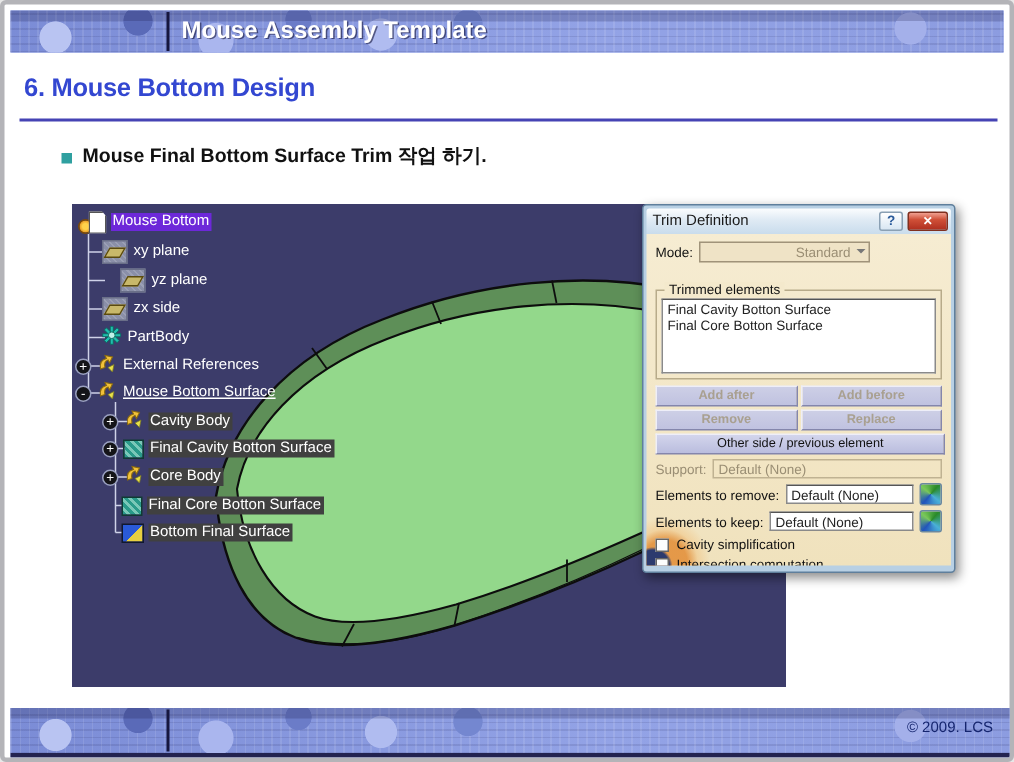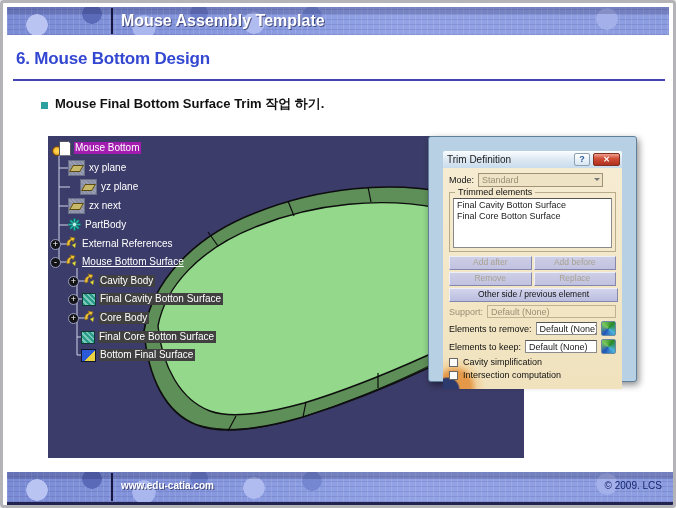--- a/index.html
+++ b/index.html
@@ -37,21 +37,21 @@
 
   
   .viewport{position:absolute;left:45px;top:133px;width:476px;height:322px;background:#3c3c6a;overflow:hidden;}
   .shape{position:absolute;left:0;top:0;z-index:1;}
 
   
   .treelines{position:absolute;left:0;top:0;z-index:2;}
   .trow{position:absolute;height:14px;display:flex;align-items:center;gap:3px;color:#fff;
         font-size:10px;white-space:nowrap;z-index:3;}
   .tlabel{padding:0 2px 1px 1px;}
-  .hl-root{background:#a21caf;}
+  .hl-root{background:#6d28d9;}
   .hl{background:#404040;}
   .u{text-decoration:underline;}
   .exp{width:11px;height:11px;border-radius:50%;background:#141418;border:1px solid #9aa0c0;
        color:#fff;font-size:9px;line-height:9px;text-align:center;box-sizing:border-box;flex:0 0 auto;}
   .ic{flex:0 0 auto;display:inline-block;}
   .ic-root{width:19px;height:15px;position:relative;}
   .ic-root .sheet{position:absolute;left:7px;top:0;width:10px;height:13px;background:#fff;border:1px solid #555;
        clip-path:polygon(0 0,72% 0,100% 26%,100% 100%,0 100%);}
   .ic-root .gear{position:absolute;left:0;top:5px;width:8px;height:8px;border-radius:50%;
        background:radial-gradient(#ffd24a 35%,#e08a18 80%);border:1px solid #7a4a08;}
@@ -59,49 +59,49 @@
        background-image:repeating-linear-gradient(45deg,rgba(255,255,255,.15) 0 1px,rgba(0,0,0,0) 1px 3px);}
   .ic-plane i{position:absolute;left:2px;top:4px;width:9px;height:5px;background:#c8b86a;border:1px solid #5a4a10;
        transform:skewX(-30deg);}
   .ic-surf{width:12px;height:11px;border:1px solid #103a34;
        background:repeating-linear-gradient(45deg,#2a9a8a 0 2px,#7ac8b8 2px 4px);}
   .ic-surf-b{width:13px;height:11px;border:1px solid #101830;
        background:linear-gradient(135deg,#2a5ad8 55%,#e8d040 55%);}
 
   
   .dialog{position:absolute;left:425px;top:133px;width:209px;height:246px;z-index:5;
-          background:#b8d0e4;border:1px solid #5f7f9c;border-radius:3px;padding:14px;box-sizing:border-box;
+          background:#b8d0e4;border:1px solid #5f7f9c;border-radius:3px;padding:2px;box-sizing:border-box;
           box-shadow:2px 3px 7px rgba(0,0,0,.45);font-size:9px;color:#111;}
   .dlg-titlebar{height:17px;display:flex;align-items:center;padding:0 2px 0 4px;border-radius:2px 2px 0 0;
           background:linear-gradient(#fbfdfe,#dfeaf4 45%,#c9dcec);}
   .dlg-title{flex:1;font-size:10px;color:#1a1a1a;}
   .btn-help{width:16px;height:13px;border:1px solid #8aa0b4;border-radius:2px;background:linear-gradient(#fff,#d8e6f2);
           color:#2a5a9a;font-weight:bold;font-size:9px;line-height:11px;text-align:center;box-sizing:border-box;}
   .btn-close{width:27px;height:13px;margin-left:3px;border:1px solid #803020;border-radius:2px;
           background:linear-gradient(#f0a090,#d05038 40%,#b03020);color:#fff;font-weight:bold;font-size:8px;
           line-height:11px;text-align:center;box-sizing:border-box;}
   .dlg-body{position:relative;height:221px;box-sizing:border-box;padding:4px 6px 3px;overflow:hidden;
           background:linear-gradient(180deg,#f6ecd2,#f0e2bd);}
   .dlg-body::before{content:"";position:absolute;left:-8px;bottom:-8px;width:56px;height:46px;pointer-events:none;
           background:
            radial-gradient(circle at 22% 84%, #2c3a6e 0 11px, rgba(44,58,110,0) 13px),
            radial-gradient(circle at 36% 78%, rgba(226,140,52,.85) 0 15px, rgba(240,190,120,.45) 22px, rgba(240,220,170,0) 30px);}
   .row{display:flex;align-items:center;gap:4px;position:relative;z-index:1;}
   .row-mode{margin:1px 0 5px;}
-  .select{width:125px;height:14px;background:#efe3c6;border:1px solid #a0937a;color:#9a8e74;
-          padding:1px 12px 0 3px;box-sizing:border-box;position:relative;}
+  .select{width:114px;height:14px;background:#efe3c6;border:1px solid #a0937a;color:#9a8e74;
+          padding:1px 12px 0 3px;box-sizing:border-box;position:relative;text-align:right;}
   .select::after{content:"";position:absolute;right:2px;top:4px;border:3px solid rgba(0,0,0,0);border-top-color:#777;}
-  .groupbox{position:relative;border:1px solid #b8ab8a;margin:5px 0 4px;padding:5px 3px 3px;}
+  .groupbox{position:relative;border:1px solid #b8ab8a;margin:18px 0 4px;padding:5px 3px 3px;}
   .group-label{position:absolute;top:-6px;left:5px;background:#f4e9cc;padding:0 3px;}
   .listbox{background:#fff;border:1px solid #8a8a8a;border-top-color:#555;height:46px;padding:1px 3px;
            line-height:11px;color:#222;overflow:hidden;}
   .btn{background:linear-gradient(#d3d5ec,#babdde);border-style:solid;border-width:1px;
        border-color:#eeeef8 #8486ac #8486ac #eeeef8;color:#111;text-align:center;font-size:8.5px;
        line-height:11px;height:12px;box-sizing:content-box;}
-  .btn.disabled{color:#a9a090;background:linear-gradient(#cdcfe6,#c0c2e0);}
+  .btn.disabled{color:#a9a090;background:linear-gradient(#cdcfe6,#c0c2e0);font-weight:bold;}
   .btn-grid{display:grid;grid-template-columns:1fr 1fr;gap:2px;margin:2px 0;}
   .btn-wide{display:block;width:100%;margin:2px 0;}
   .lbl-dis{color:#9a8e74;}
   .field{flex:1;height:13px;background:#fff;border:1px solid #8a8a8a;border-top-color:#555;
          padding:1px 3px 0;box-sizing:border-box;color:#222;overflow:hidden;white-space:nowrap;}
   .field.dis{background:rgba(0,0,0,0);border:1px solid #bfb292;color:#9a8e74;}
   .sel-icon{width:13px;height:13px;border:1px solid #6a88a0;border-radius:2px;flex:0 0 auto;
          background:conic-gradient(from 40deg,#2a8a2a,#4ab0d8,#2255bb,#7ac85a,#2a8a2a);}
   .row-f{margin:3px 0;}
   .chk-row{margin:3px 0;gap:5px;}
@@ -173,21 +173,21 @@
     <div class="trow" style="top:44px;left:32px">
       <span class="ic ic-plane">
           <i></i>
         </span>
       <span class="tlabel">yz plane</span>
     </div>
     <div class="trow" style="top:63px;left:20px">
       <span class="ic ic-plane">
           <i></i>
         </span>
-      <span class="tlabel">zx next</span>
+      <span class="tlabel">zx side</span>
     </div>
     <div class="trow" style="top:82px;left:20px">
       <span class="ic">
         <svg width="13" height="13" viewBox="0 0 13 13">
             <g fill="#1fbfae" stroke="#0a6a60" stroke-width="0.6">
         <rect x="5.5" y="0.5" width="2" height="12"></rect>
               <rect x="0.5" y="5.5" width="12" height="2"></rect>
         <rect x="5.5" y="0.5" width="2" height="12" transform="rotate(45 6.5 6.5)"></rect>
         <rect x="5.5" y="0.5" width="2" height="12" transform="rotate(-45 6.5 6.5)"></rect>
         </g>
@@ -301,17 +301,16 @@
       </div>
       <div class="row chk-row">
         <span class="chk"></span>
         <span>Intersection computation</span>
       </div>
 
     </div>
   </div>
 
   <div class="band band-footer">
-    <div class="band-title">www.edu-catia.com</div>
     <div class="band-copy">© 2009. LCS</div>
   </div>
 
 </div>
 
 </body></html>

